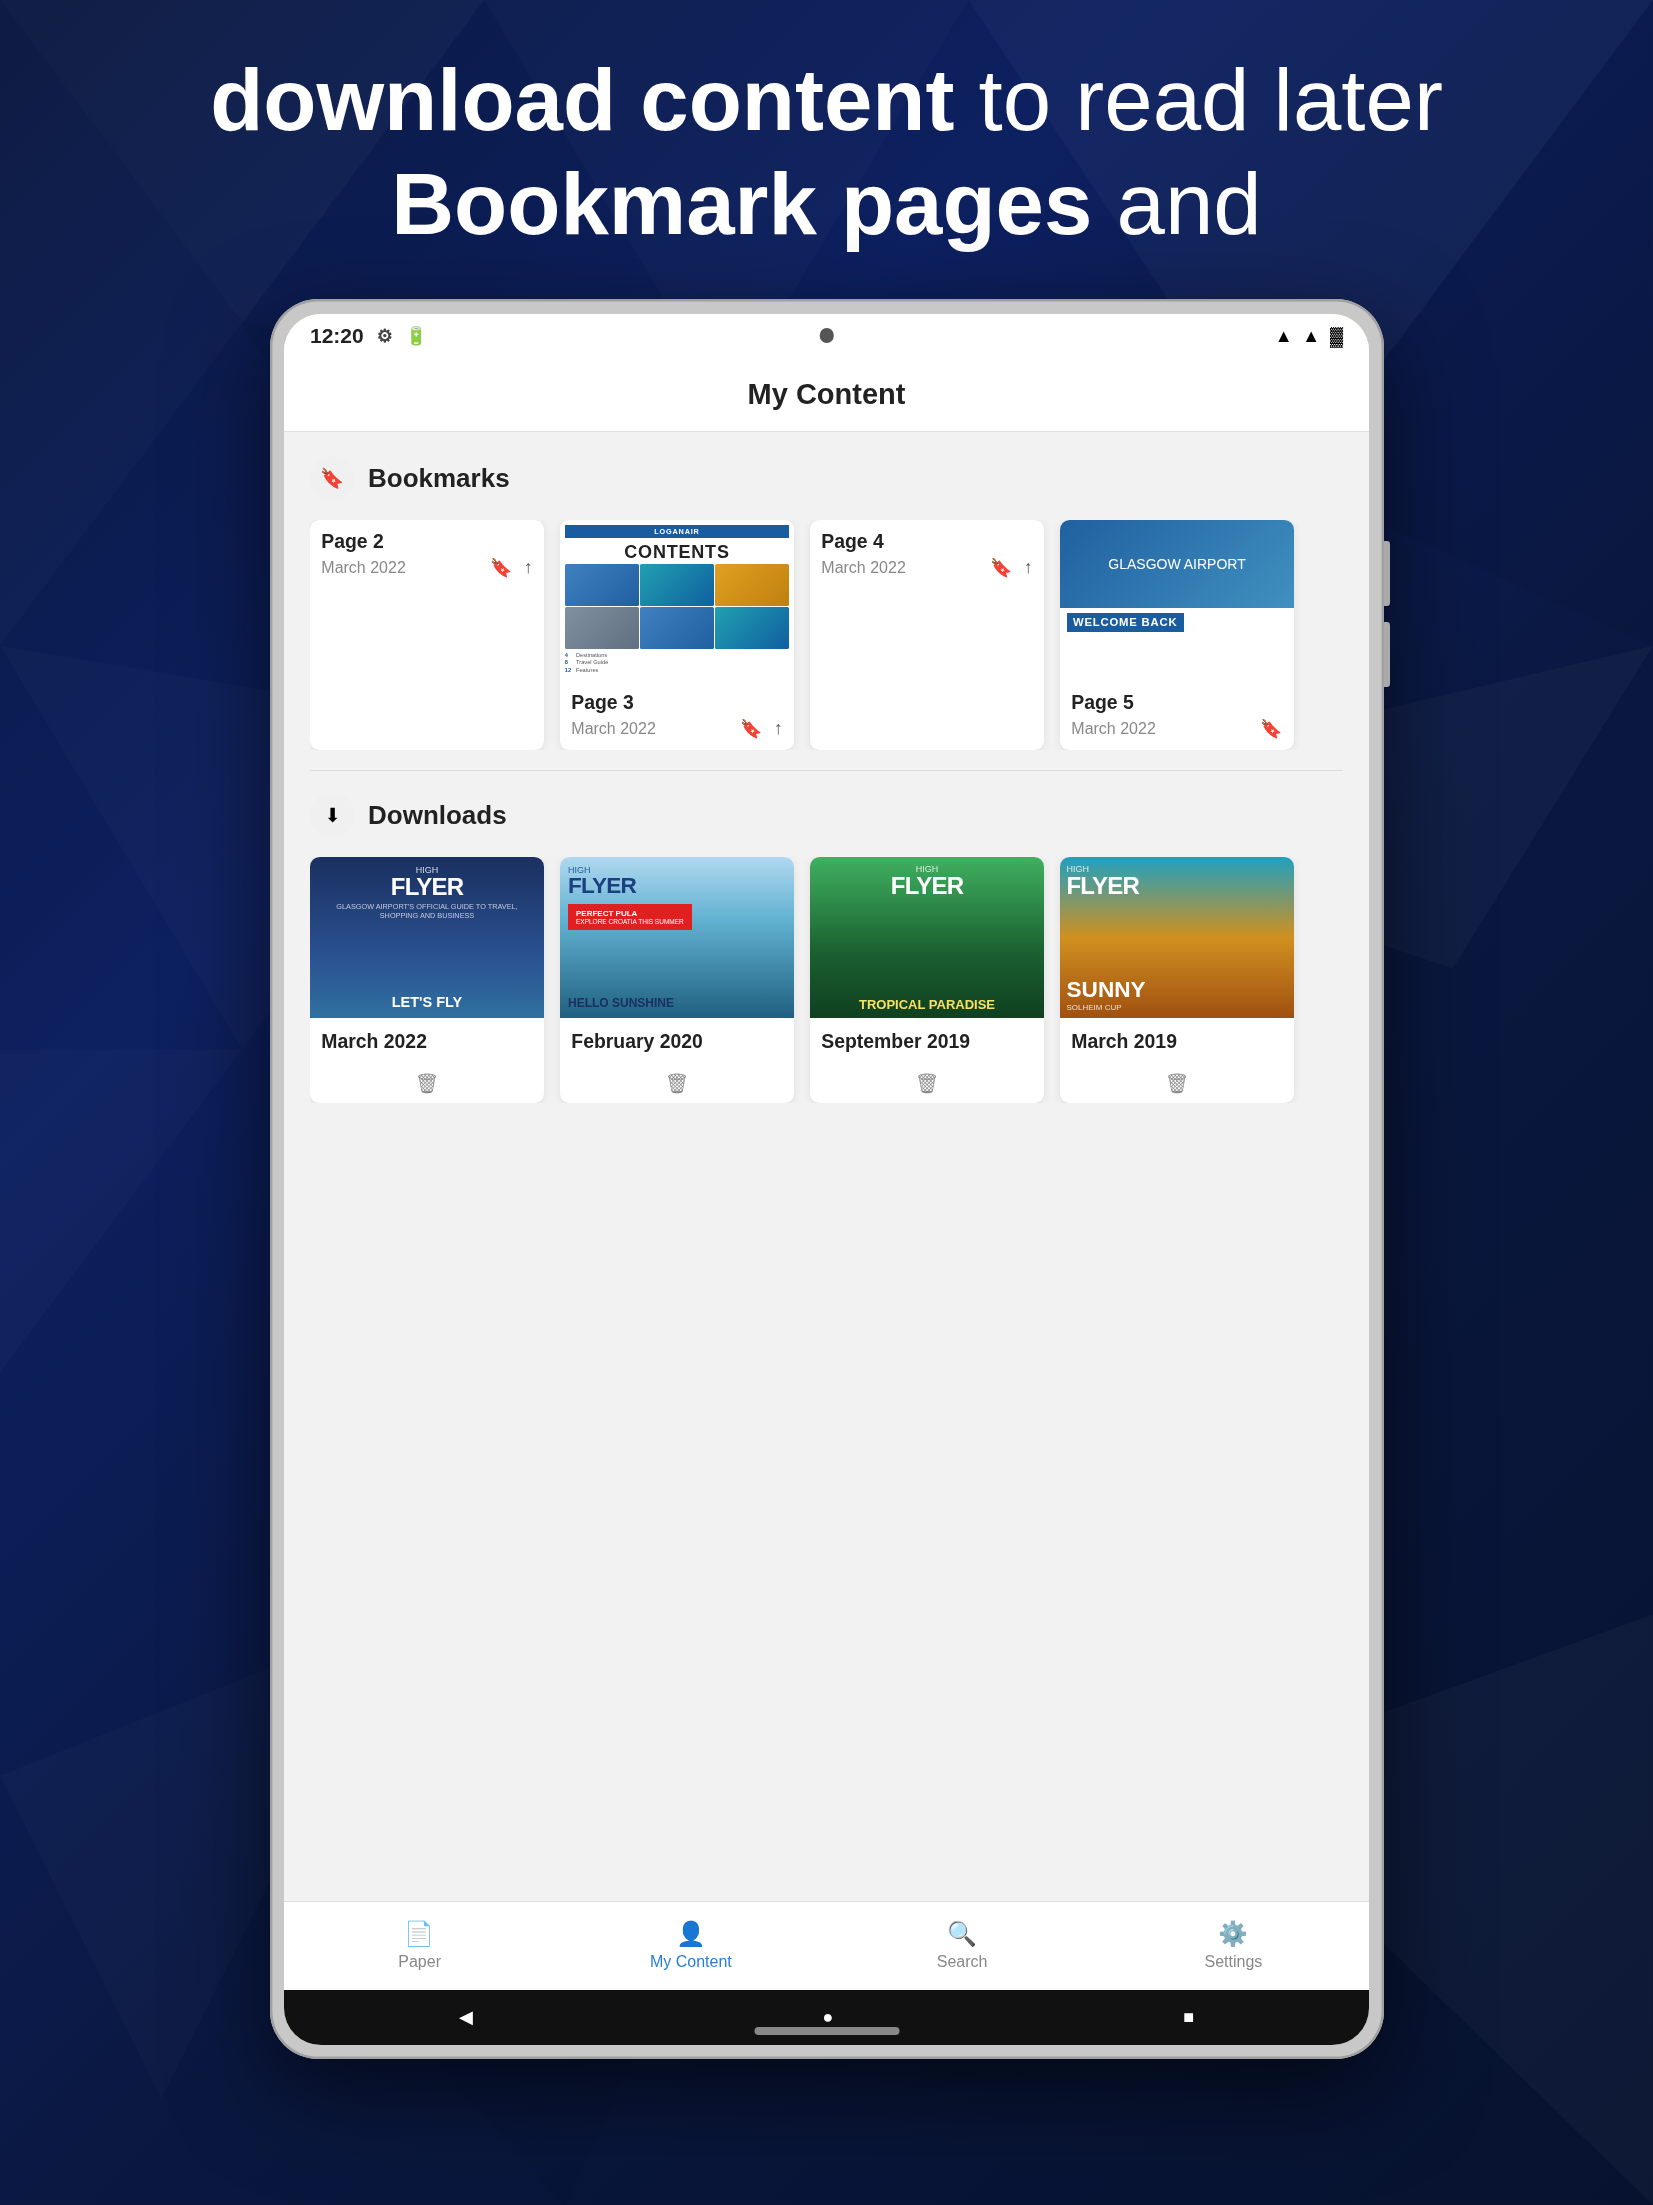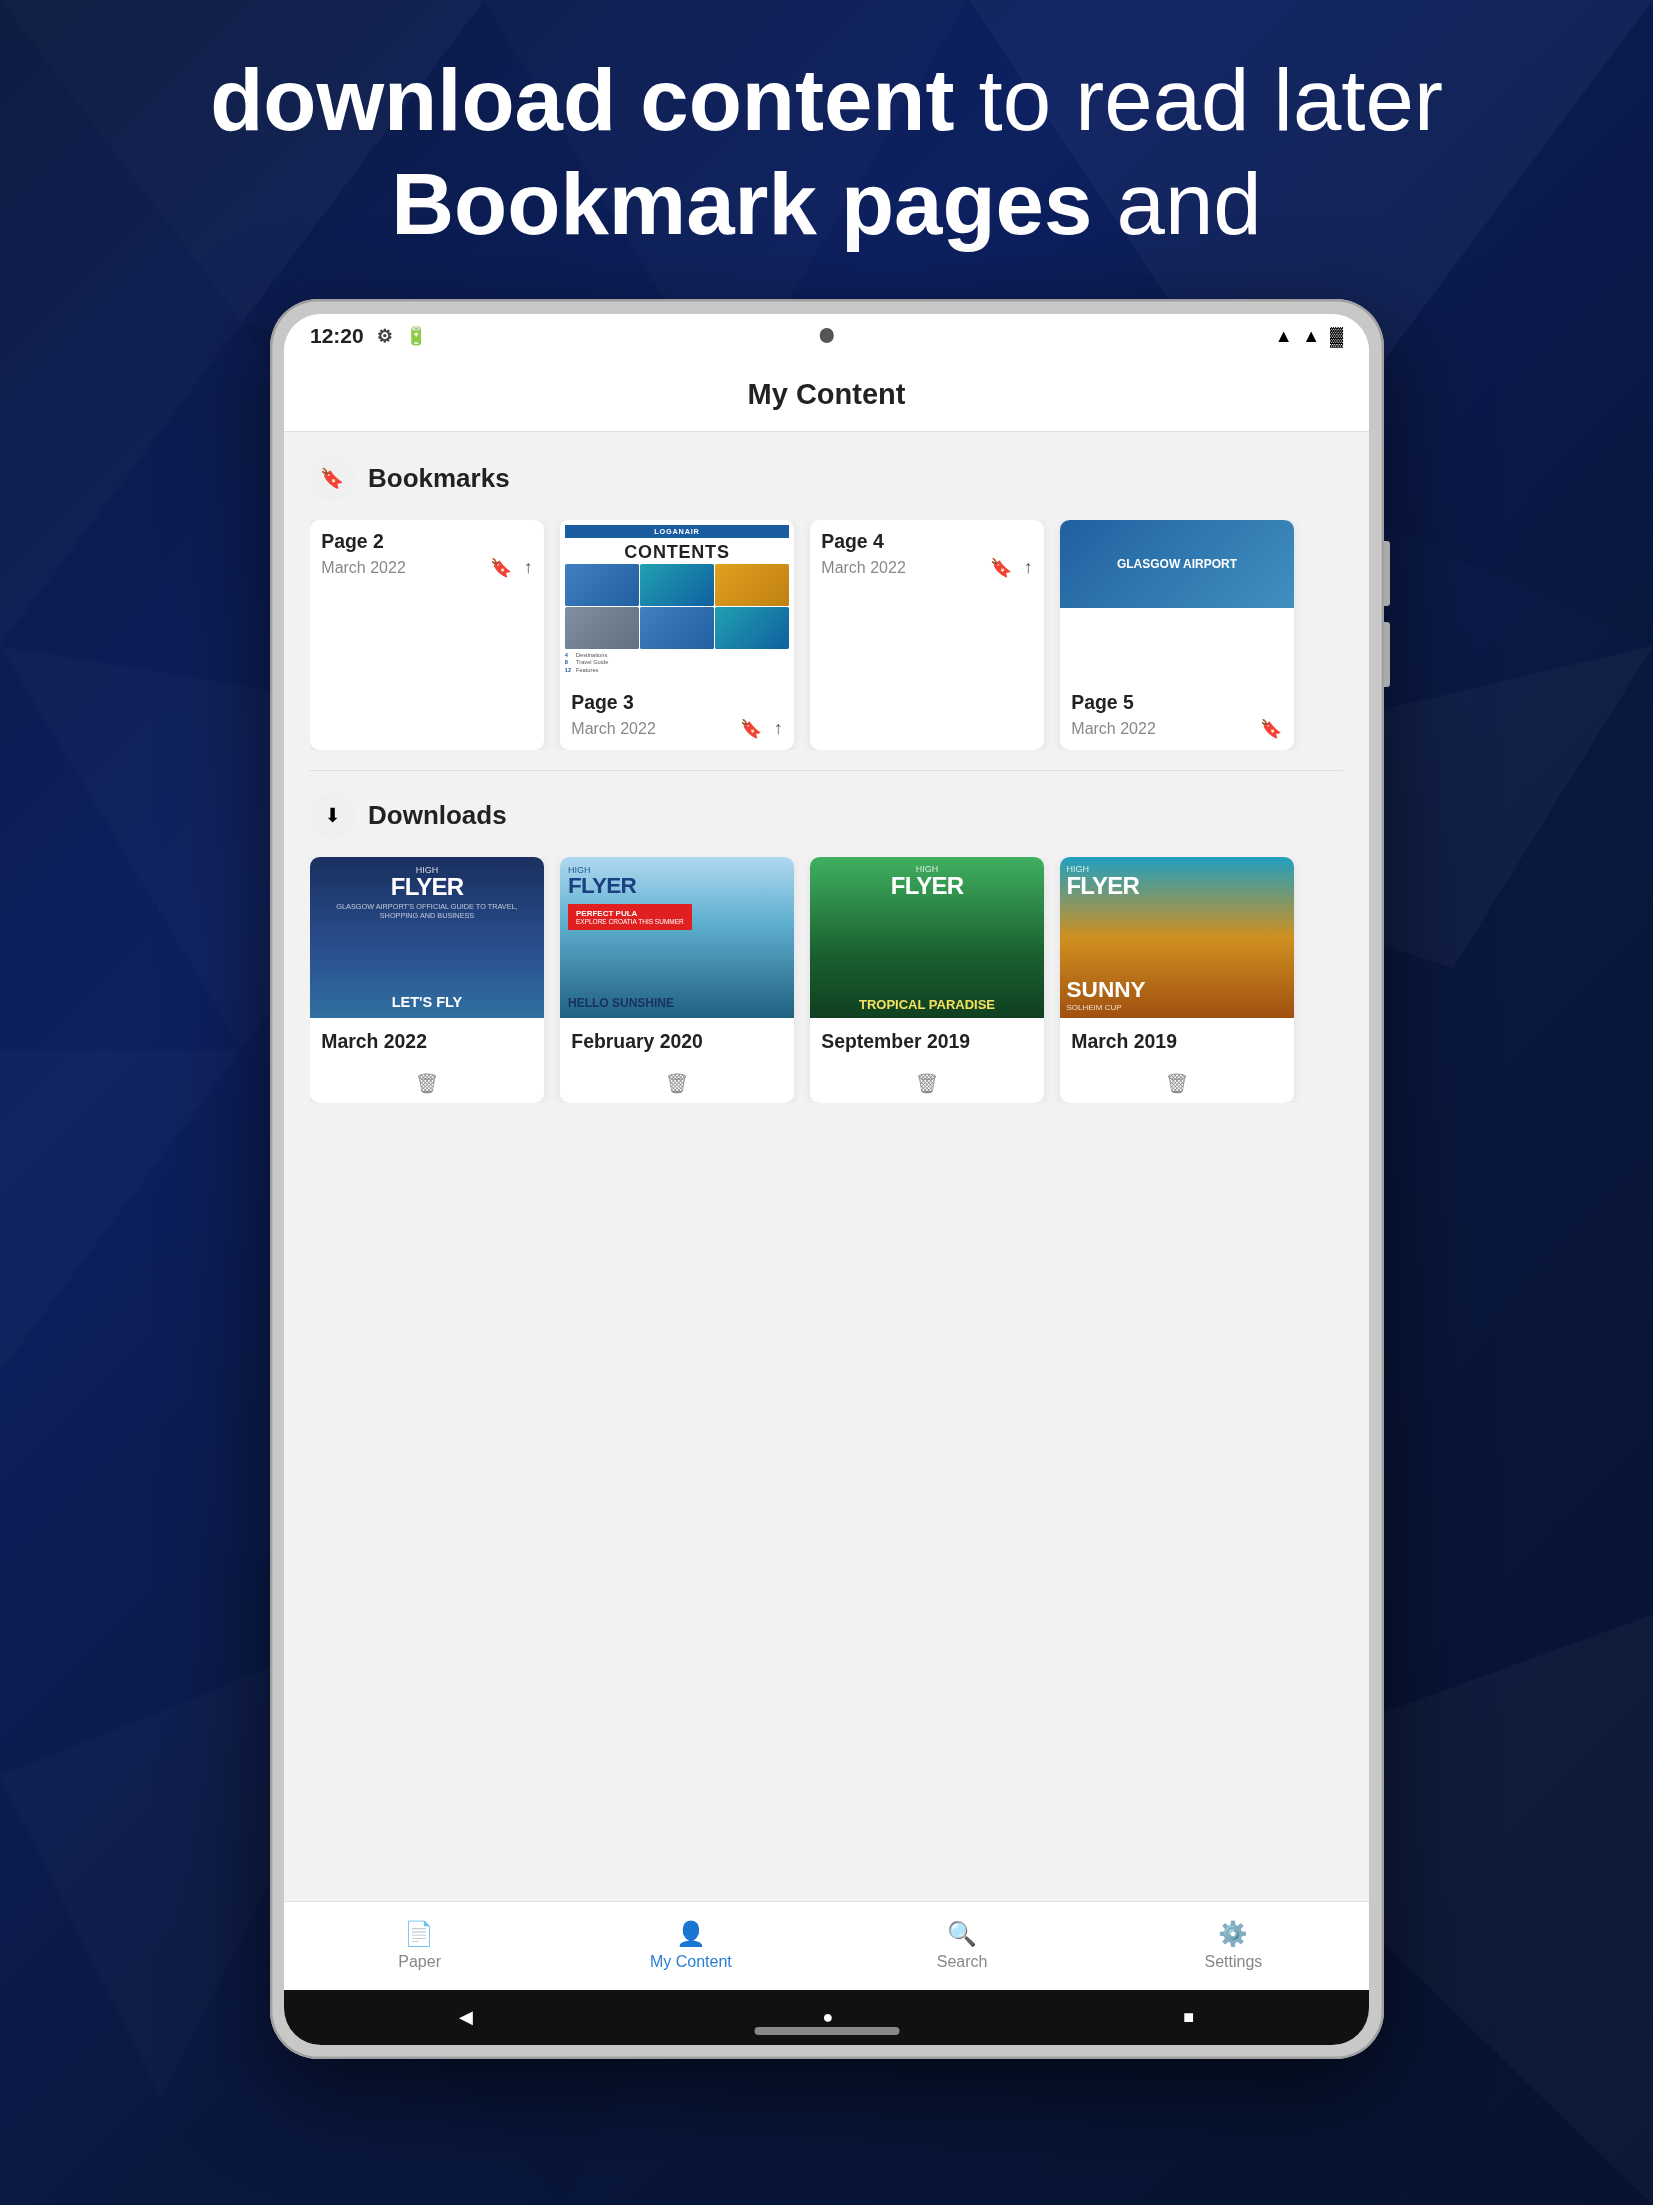--- a/index.html
+++ b/index.html
@@ -739,21 +739,24 @@
                   <span class="card-action-btn">↑</span>
                 </div>
               </div>
             </div>
           </div>
 
           <div class="bookmark-card">
             <div class="card-image">
               <div class="welcome-card">
                 <div class="welcome-blue-top">
-                  <div style="color:white;font-size:12px;font-weight:700;padding:4.8px;">GLASGOW AIRPORT</div>
+                  <div style="color:white;font-size:14px;font-weight:400;padding:4.8px;">GLASGOW AIRPORT</div>
+                </div>
+                <div class="welcome-text-area">
+                  <div class="welcome-back-badge">WELCOME BACK</div>
                 </div>
               </div>
             </div>
             <div class="card-meta">
               <div class="card-page">Page 5</div>
               <div class="card-date-row">
                 <span class="card-date">March 2022</span>
                 <div class="card-actions">
                   <span class="card-action-btn">🔖</span>
                 </div>

